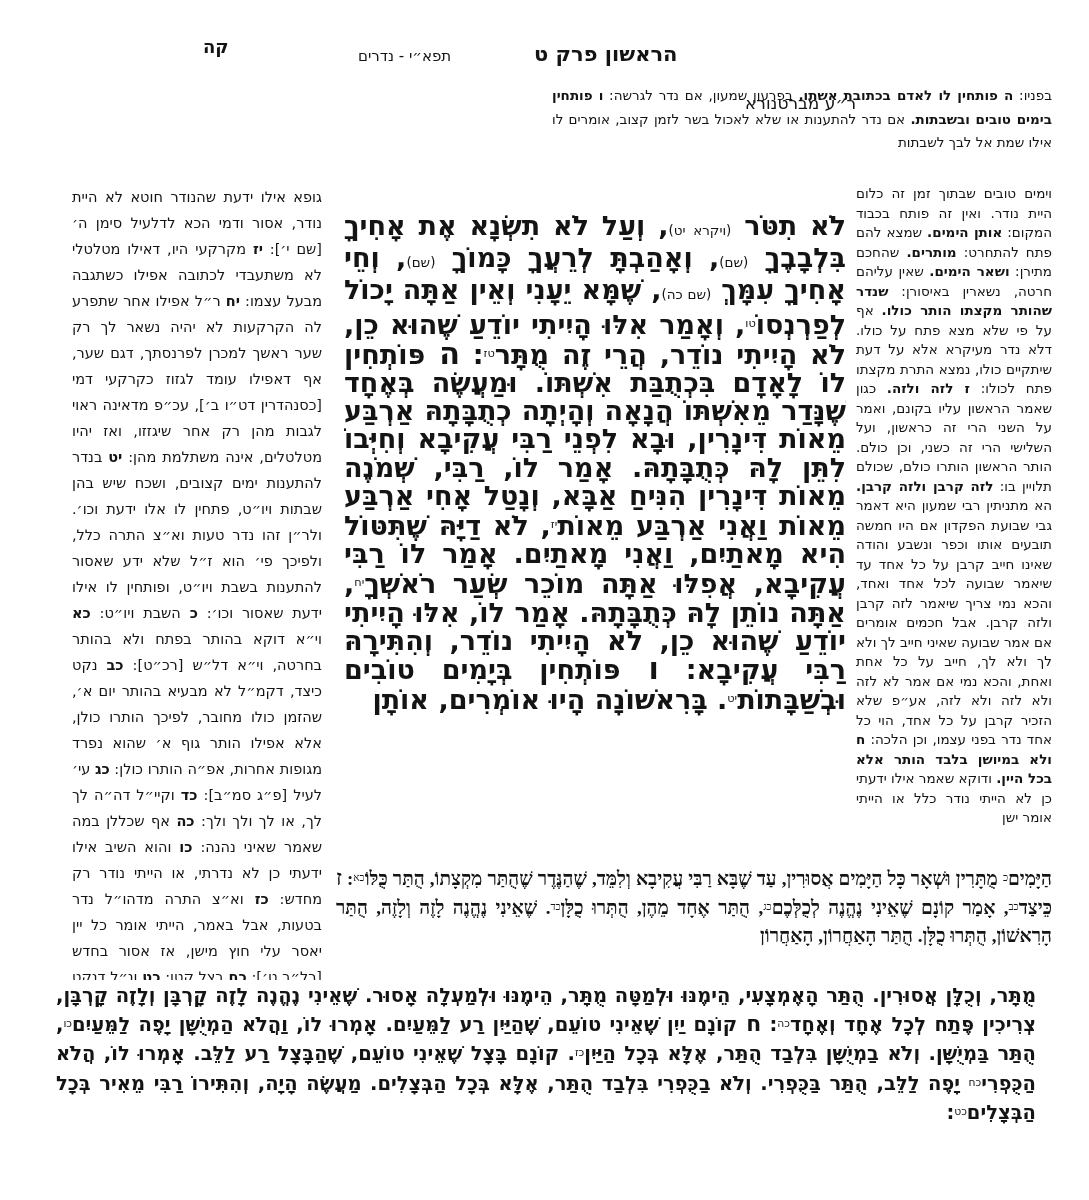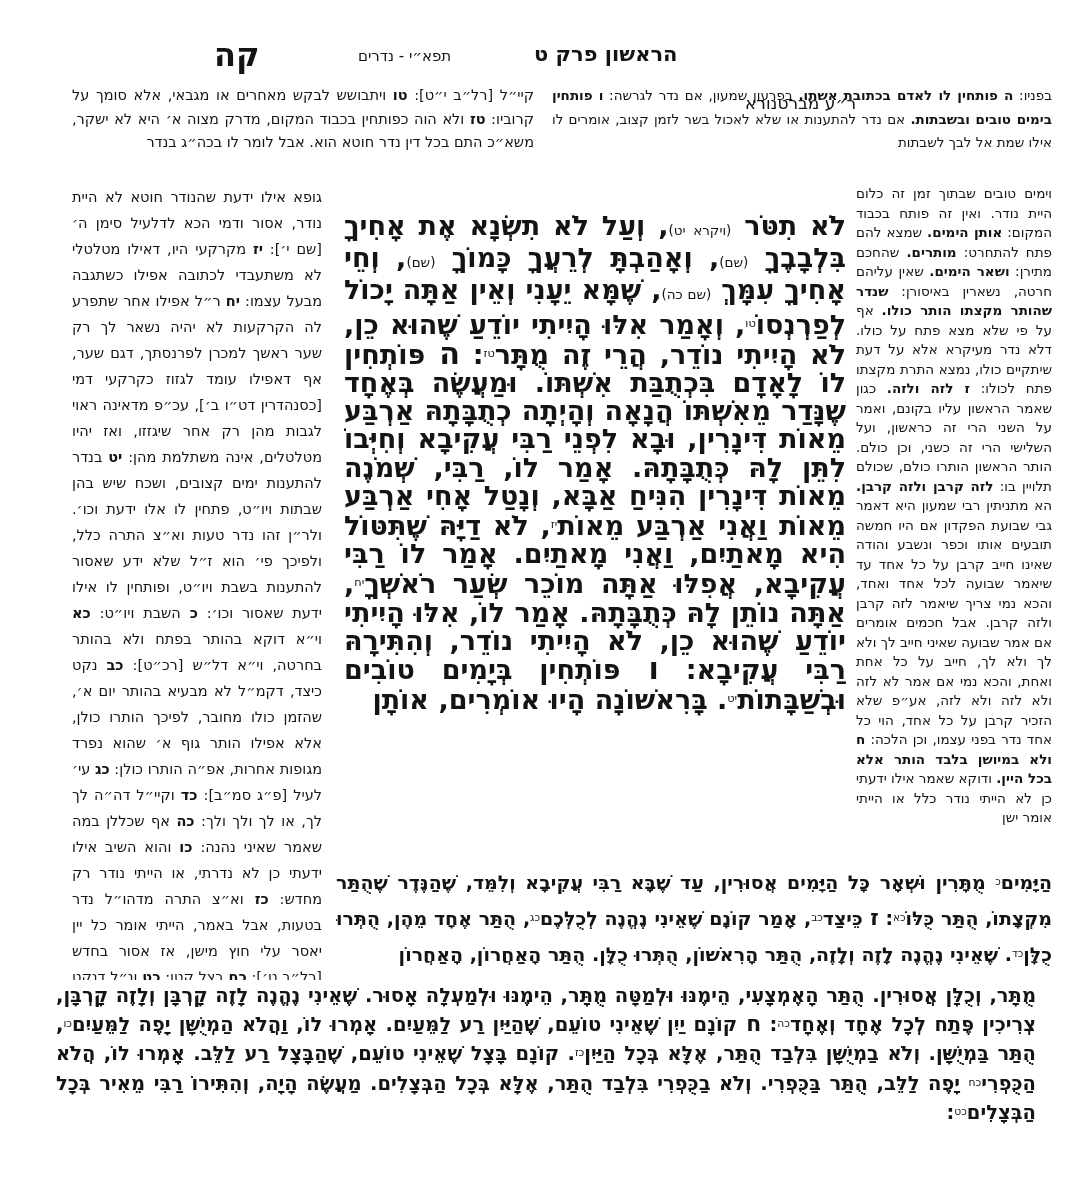--- a/index.html
+++ b/index.html
@@ -12,48 +12,47 @@
     font-family:"DejaVu Sans",sans-serif;
     direction:rtl;
     overflow:hidden;
   }
   .abs{position:absolute;}
   .just{text-align:justify;text-align-last:right;overflow:hidden;}
   
   .hdr-commentator{font-size:17px;white-space:nowrap;}
   .hdr-title{font-size:21px;font-weight:700;white-space:nowrap;}
   .hdr-commentator-left{font-size:15px;white-space:nowrap;}
-  .hdr-page-num{font-size:32px;font-weight:700;white-space:nowrap;margin-left:11px;}
+  .hdr-page-num{font-size:18px;font-weight:700;white-space:nowrap;}
   
   .yachin-top{left:72px;top:84px;width:462px;height:98px;font-size:14.5px;line-height:23.5px;}
   .bart-top{left:552px;top:84px;width:500px;height:98px;font-size:13.5px;line-height:23.5px;}
   .yachin-col{left:72px;top:184px;width:250px;height:796px;font-size:14.5px;line-height:26px;}
   .bart-col{left:856px;top:184px;width:196px;height:678px;font-size:13.5px;line-height:19.5px;}
   
   .mish-col{left:344px;top:186px;width:502px;height:676px;font-size:27px;line-height:28.2px;font-weight:700;margin-top:26px;}
-  .mish-bot-a{left:336px;top:864px;width:716px;height:115px;font-size:19px;line-height:35px;font-weight:700;}
+  .mish-bot-a{left:336px;top:864px;width:716px;height:115px;font-size:19px;line-height:28px;font-weight:700;font-family:Liberation Serif, serif;}
   .mish-bot-b{left:56px;top:982px;width:980px;height:142px;font-size:19.5px;line-height:28.2px;font-weight:700;}
   
   .b{font-weight:700;}
   .num{font-weight:700;font-size:1.12em;}
   .mish-col .note{font-size:0.42em;font-weight:400;vertical-align:7px;}
   .mish-bot-a .note,.mish-bot-b .note{font-size:0.55em;font-weight:400;vertical-align:4px;}
   .cite{font-size:0.5em;font-weight:400;}
 </style>
 </head>
 <body>
 
 <div id="page">
 
   <div class="abs hdr-commentator" style="left:745px;top:46px;margin-top:47px;">ר״ע מברטנורא</div>
   <div class="abs hdr-title" style="left:534px;top:42px;">הראשון פרק ט</div>
   <div class="abs hdr-commentator-left" style="left:358px;top:47px;">תפא״י - נדרים</div>
   <div class="abs hdr-page-num" style="left:203px;top:36px;">קה</div>
 
-  <div class="abs just yachin-top"><span>קיי״ל [רל״ב י״ט]: </span><span class="b">טו</span><span> ויתבושש לבקש מאחרים או מגבאי, אלא סומך על קרוביו: </span><span class="b">טז</span><span> ולא הוה כפותחין בכבוד המקום, מדרק מצוה א׳ היא לא ישקר, משא״כ התם בכל דין נדר חוטא הוא. אבל לומר לו בכה״ג בנדר</span></div>
   <div class="abs just bart-top"><span>בפניו: </span><span class="b">ה פותחין לו לאדם בכתובת אשתו.</span><span> בפרעון שמעון, אם נדר לגרשה: </span><span class="b">ו פותחין בימים טובים ובשבתות.</span><span> אם נדר להתענות או שלא לאכול בשר לזמן קצוב, אומרים לו אילו שמת אל לבך לשבתות</span></div>
 
   <div class="abs just yachin-col"><span>גופא אילו ידעת שהנודר חוטא לא היית נודר, אסור ודמי הכא לדלעיל סימן ה׳ [שם י׳]: </span><span class="b">יז</span><span> מקרקעי היו, דאילו מטלטלי לא משתעבדי לכתובה אפילו כשתגבה מבעל עצמו: </span><span class="b">יח</span><span> ר״ל אפילו אחר שתפרע לה הקרקעות לא יהיה נשאר לך רק שער ראשך למכרן לפרנסתך, דגם שער, אף דאפילו עומד לגזוז כקרקעי דמי [כסנהדרין דט״ו ב׳], עכ״פ מדאינה ראוי לגבות מהן רק אחר שיגזזו, ואז יהיו מטלטלים, אינה משתלמת מהן: </span><span class="b">יט</span><span> בנדר להתענות ימים קצובים, ושכח שיש בהן שבתות ויו״ט, פתחין לו אלו ידעת וכו׳. ולר״ן זהו נדר טעות וא״צ התרה כלל, ולפיכך פי׳ הוא ז״ל שלא ידע שאסור להתענות בשבת ויו״ט, ופותחין לו אילו ידעת שאסור וכו׳: </span><span class="b">כ</span><span> השבת ויו״ט: </span><span class="b">כא</span><span> וי״א דוקא בהותר בפתח ולא בהותר בחרטה, וי״א דל״ש [רכ״ט]: </span><span class="b">כב</span><span> נקט כיצד, דקמ״ל לא מבעיא בהותר יום א׳, שהזמן כולו מחובר, לפיכך הותרו כולן, אלא אפילו הותר גוף א׳ שהוא נפרד מגופות אחרות, אפ״ה הותרו כולן: </span><span class="b">כג</span><span> עי׳ לעיל [פ״ג סמ״ב]: </span><span class="b">כד</span><span> וקיי״ל דה״ה לך לך, או לך ולך ולך: </span><span class="b">כה</span><span> אף שכללן במה שאמר שאיני נהנה: </span><span class="b">כו</span><span> והוא השיב אילו ידעתי כן לא נדרתי, או הייתי נודר רק מחדש: </span><span class="b">כז</span><span> וא״צ התרה מדהו״ל נדר בטעות, אבל באמר, הייתי אומר כל יין יאסר עלי חוץ מישן, אז אסור בחדש [רל״ב ט׳]: </span><span class="b">כח</span><span> בצל קטן: </span><span class="b">כט</span><span> ונ״ל דנקט הנך ב׳</span></div>
   <div class="abs just mish-col"><span>לֹא תִטֹּר </span><span class="cite">(ויקרא יט)</span><span>, וְעַל לֹא תִשְׂנָא אֶת אָחִיךָ בִּלְבָבֶךָ </span><span class="cite">(שם)</span><span>, וְאָהַבְתָּ לְרֵעֲךָ כָּמוֹךָ </span><span class="cite">(שם)</span><span>, וְחֵי אָחִיךָ עִמָּךְ </span><span class="cite">(שם כה)</span><span>, שֶׁמָּא יֵעָנִי וְאֵין אַתָּה יָכוֹל לְפַרְנְסוֹ</span><span class="note">טו</span><span>, וְאָמַר אִלּוּ הָיִיתִי יוֹדֵעַ שֶׁהוּא כֵן, לֹא הָיִיתִי נוֹדֵר, הֲרֵי זֶה מֻתָּר</span><span class="note">טז</span><span>: </span><span class="num">ה </span><span>פּוֹתְחִין לוֹ לָאָדָם בִּכְתֻבַּת אִשְׁתּוֹ. וּמַעֲשֶׂה בְּאֶחָד שֶׁנָּדַר מֵאִשְׁתּוֹ הֲנָאָה וְהָיְתָה כְתֻבָּתָהּ אַרְבַּע מֵאוֹת דִּינָרִין, וּבָא לִפְנֵי רַבִּי עֲקִיבָא וְחִיְּבוֹ לִתֵּן לָהּ כְּתֻבָּתָהּ. אָמַר לוֹ, רַבִּי, שְׁמֹנֶה מֵאוֹת דִּינָרִין הִנִּיחַ אַבָּא, וְנָטַל אָחִי אַרְבַּע מֵאוֹת וַאֲנִי אַרְבַּע מֵאוֹת</span><span class="note">יז</span><span>, לֹא דַיָּהּ שֶׁתִּטּוֹל הִיא מָאתַיִם, וַאֲנִי מָאתַיִם. אָמַר לוֹ רַבִּי עֲקִיבָא, אֲפִלּוּ אַתָּה מוֹכֵר שְׂעַר רֹאשְׁךָ</span><span class="note">יח</span><span>, אַתָּה נוֹתֵן לָהּ כְּתֻבָּתָהּ. אָמַר לוֹ, אִלּוּ הָיִיתִי יוֹדֵעַ שֶׁהוּא כֵן, לֹא הָיִיתִי נוֹדֵר, וְהִתִּירָהּ רַבִּי עֲקִיבָא: </span><span class="num">ו </span><span>פּוֹתְחִין בְּיָמִים טוֹבִים וּבְשַׁבָּתוֹת</span><span class="note">יט</span><span>. בָּרִאשׁוֹנָה הָיוּ אוֹמְרִים, אוֹתָן</span></div>
   <div class="abs just bart-col"><span>וימים טובים שבתוך זמן זה כלום היית נודר. ואין זה פותח בכבוד המקום: </span><span class="b">אותן הימים.</span><span> שמצא להם פתח להתחרט: </span><span class="b">מותרים.</span><span> שהחכם מתירן: </span><span class="b">ושאר הימים.</span><span> שאין עליהם חרטה, נשארין באיסורן: </span><span class="b">שנדר שהותר מקצתו הותר כולו.</span><span> אף על פי שלא מצא פתח על כולו. דלא נדר מעיקרא אלא על דעת שיתקיים כולו, נמצא התרת מקצתו פתח לכולו: </span><span class="b">ז לזה ולזה.</span><span> כגון שאמר הראשון עליו בקונם, ואמר על השני הרי זה כראשון, ועל השלישי הרי זה כשני, וכן כולם. הותר הראשון הותרו כולם, שכולם תלויין בו: </span><span class="b">לזה קרבן ולזה קרבן.</span><span> הא מתניתין רבי שמעון היא דאמר גבי שבועת הפקדון אם היו חמשה תובעים אותו וכפר ונשבע והודה שאינו חייב קרבן על כל אחד עד שיאמר שבועה לכל אחד ואחד, והכא נמי צריך שיאמר לזה קרבן ולזה קרבן. אבל חכמים אומרים אם אמר שבועה שאיני חייב לך ולא לך ולא לך, חייב על כל אחת ואחת, והכא נמי אם אמר לא לזה ולא לזה ולא לזה, אע״פ שלא הזכיר קרבן על כל אחד, הוי כל אחד נדר בפני עצמו, וכן הלכה: </span><span class="b">ח ולא במיושן בלבד הותר אלא בכל היין.</span><span> ודוקא שאמר אילו ידעתי כן לא הייתי נודר כלל או הייתי אומר ישן</span></div>
 
   <div class="abs just mish-bot-a"><span>הַיָּמִים</span><span class="note">כ</span><span> מֻתָּרִין וּשְׁאָר כָּל הַיָּמִים אֲסוּרִין, עַד שֶׁבָּא רַבִּי עֲקִיבָא וְלִמֵּד, שֶׁהַנֶּדֶר שֶׁהֻתַּר מִקְצָתוֹ, הֻתַּר כֻּלּוֹ</span><span class="note">כא</span><span>: </span><span class="num">ז </span><span>כֵּיצַד</span><span class="note">כב</span><span>, אָמַר קוֹנָם שֶׁאֵינִי נֶהֱנֶה לְכֻלְּכֶם</span><span class="note">כג</span><span>, הֻתַּר אֶחָד מֵהֶן, הֻתְּרוּ כֻלָּן</span><span class="note">כד</span><span>. שֶׁאֵינִי נֶהֱנֶה לָזֶה וְלָזֶה, הֻתַּר הָרִאשׁוֹן, הֻתְּרוּ כֻלָּן. הֻתַּר הָאַחֲרוֹן, הָאַחֲרוֹן</span></div>
   <div class="abs just mish-bot-b"><span>מֻתָּר, וְכֻלָּן אֲסוּרִין. הֻתַּר הָאֶמְצָעִי, הֵימֶנּוּ וּלְמַטָּה מֻתָּר, הֵימֶנּוּ וּלְמַעְלָה אָסוּר. שֶׁאֵינִי נֶהֱנֶה לָזֶה קָרְבָּן וְלָזֶה קָרְבָּן, צְרִיכִין פֶּתַח לְכָל אֶחָד וְאֶחָד</span><span class="note">כה</span><span>: </span><span class="num">ח </span><span>קוֹנָם יַיִן שֶׁאֵינִי טוֹעֵם, שֶׁהַיַּיִן רַע לַמֵּעַיִם. אָמְרוּ לוֹ, וַהֲלֹא הַמְיֻשָּׁן יָפֶה לַמֵּעַיִם</span><span class="note">כו</span><span>, הֻתַּר בַּמְיֻשָּׁן. וְלֹא בַמְיֻשָּׁן בִּלְבַד הֻתַּר, אֶלָּא בְּכָל הַיַּיִן</span><span class="note">כז</span><span>. קוֹנָם בָּצָל שֶׁאֵינִי טוֹעֵם, שֶׁהַבָּצָל רַע לַלֵּב. אָמְרוּ לוֹ, הֲלֹא הַכֻּפְרִי</span><span class="note">כח</span><span> יָפֶה לַלֵּב, הֻתַּר בַּכֻּפְרִי. וְלֹא בַכֻּפְרִי בִּלְבַד הֻתַּר, אֶלָּא בְּכָל הַבְּצָלִים. מַעֲשֶׂה הָיָה, וְהִתִּירוֹ רַבִּי מֵאִיר בְּכָל הַבְּצָלִים</span><span class="note">כט</span><span>:</span></div>
 
 </div>

